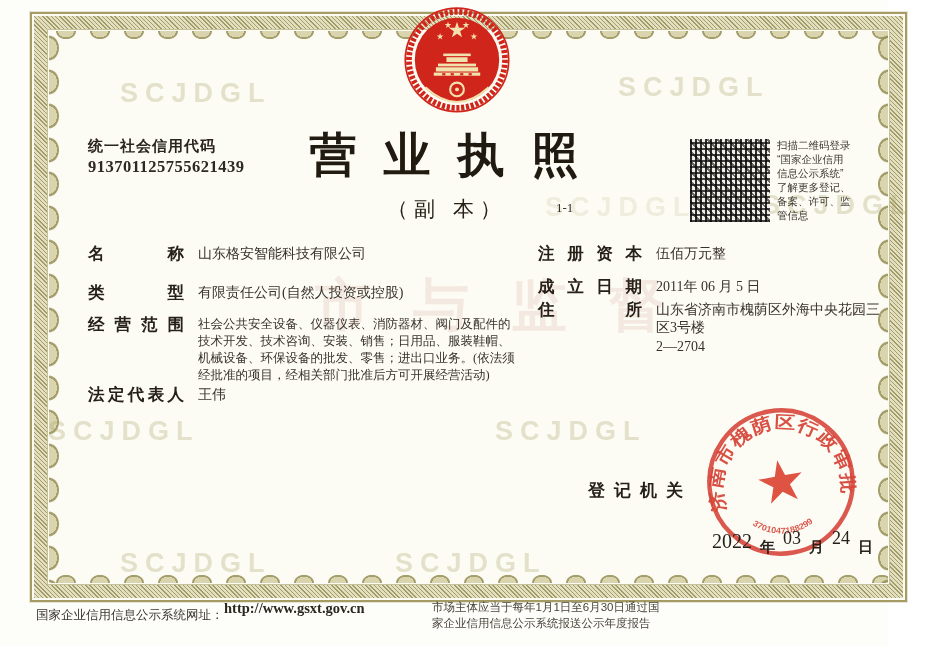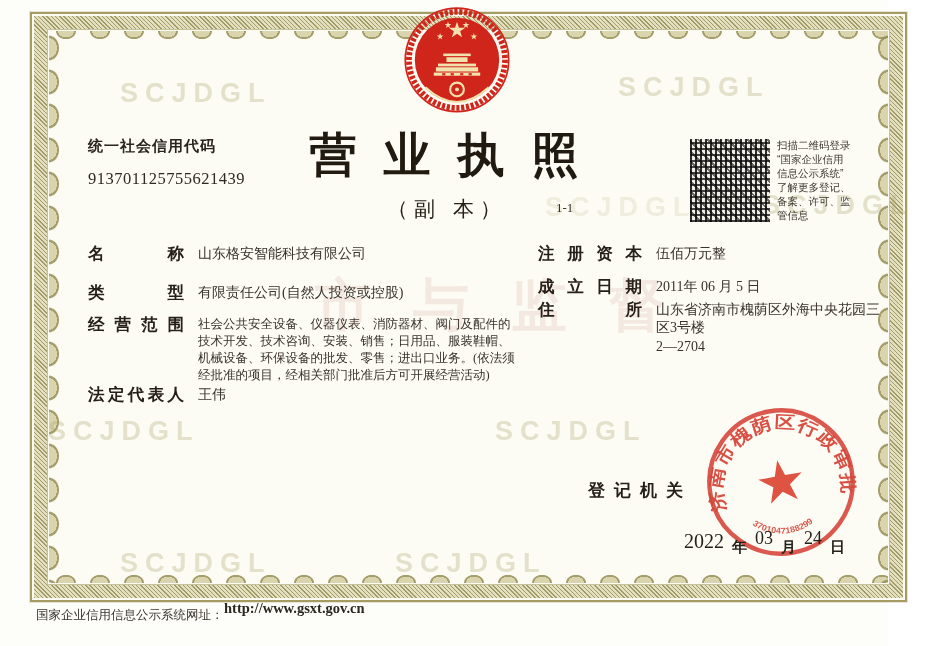--- a/index.html
+++ b/index.html
@@ -28,21 +28,21 @@
   
   .wm{position:absolute;color:rgba(168,162,106,.30);font-weight:bold;font-size:27px;letter-spacing:7px;z-index:1;user-select:none;}
   .wm-center{position:absolute;left:315px;top:268px;font-size:56px;letter-spacing:42px;font-weight:bold;
     color:rgba(193,138,132,.16);z-index:1;user-select:none;white-space:nowrap;}
 
   
   .emblem{position:absolute;left:404px;top:5px;width:106px;height:114px;z-index:5;}
 
   
   .code-label{position:absolute;left:88px;top:137px;font-size:15px;font-weight:bold;color:#2b251d;letter-spacing:1px;z-index:2;}
-  .code-value{position:absolute;left:88px;top:169px;font-family:"Liberation Serif",serif;font-size:16.5px;color:#2e2921;letter-spacing:.5px;z-index:2;}
+  .code-value{position:absolute;left:88px;top:157px;font-family:"Liberation Serif",serif;font-size:16.5px;color:#2e2921;letter-spacing:.5px;z-index:2;font-weight:bold;}
   .title{position:absolute;left:0;right:0;top:124px;text-align:center;font-size:47px;font-weight:bold;color:#201a10;
     letter-spacing:27px;text-indent:27px;z-index:2;}
   .subtitle{position:absolute;left:0;right:0;top:195px;text-align:center;font-size:21px;color:#262016;letter-spacing:6px;text-indent:6px;z-index:2;}
   .page-no{position:absolute;left:556px;top:200px;font-family:"Liberation Serif",serif;font-size:13px;color:#33302a;z-index:2;}
 
   
   .qr{position:absolute;left:690px;top:139px;width:80px;height:83px;z-index:2;
     background:
       repeating-linear-gradient(90deg, rgba(10,10,10,.85) 0 2px, transparent 2px 5px),
       repeating-linear-gradient(0deg, rgba(25,25,25,.8) 0 2px, transparent 2px 6px),
@@ -58,21 +58,21 @@
   .fields-right .flabel{flex:0 0 104px;}
   .fvalue{font-family:"Liberation Serif",serif;font-size:14px;color:#38322a;padding-top:2px;margin-left:14px;line-height:1.3;}
   .fvalue.small{font-size:12.5px;line-height:1.35;width:332px;}
   .fvalue.pre{white-space:pre-line;}
   .mb-l1{margin-bottom:18px;} .mb-l2{margin-bottom:12px;} .mb-l3{margin-bottom:6px;}
   .mb-r1{margin-bottom:12px;} .mb-r2{margin-bottom:3px;}
 
   
   .registrar{position:absolute;left:588px;top:479px;font-size:17px;font-weight:bold;color:#262018;letter-spacing:9px;z-index:2;}
   .seal{position:absolute;left:702px;top:403px;width:158px;height:158px;z-index:4;transform:rotate(-10deg);opacity:.92;mix-blend-mode:multiply;}
-  .date-row{position:absolute;left:684px;top:534px;z-index:5;display:flex;align-items:baseline;color:#25201a;}
+  .date-row{position:absolute;left:712px;top:534px;z-index:5;display:flex;align-items:baseline;color:#25201a;}
   .date-row .num{font-family:"Liberation Serif",serif;font-size:20px;transform:translateY(-4px);}
   .date-row .num2{font-family:"Liberation Serif",serif;font-size:18px;transform:translateY(-8px);}
   .date-row .unit{font-size:15px;font-weight:bold;margin:0 8px;}
 
   
   .foot-left{position:absolute;left:36px;top:607px;font-size:12.5px;color:#3a352d;z-index:2;}
   .foot-url{position:absolute;left:224px;top:600px;font-family:"Liberation Serif",serif;font-weight:bold;font-size:14.5px;color:#2c2820;z-index:2;}
   .foot-mid{position:absolute;left:432px;top:600px;font-size:11.5px;line-height:1.35;color:#4a443a;white-space:pre-line;z-index:2;}
   .foot-right{position:absolute;left:757px;top:604px;font-size:12.5px;color:#3a352d;z-index:2;margin-top:48px;}
 </style>
@@ -205,15 +205,17 @@
     <span class="num">2022</span>
     <span class="unit">年</span>
     <span class="num2">03</span>
     <span class="unit">月</span>
     <span class="num2">24</span>
     <span class="unit">日</span>
   </div>
 
   <div class="foot-left">国家企业信用信息公示系统网址：</div>
   <div class="foot-url">http://www.gsxt.gov.cn</div>
+  <div class="foot-mid">市场主体应当于每年1月1日至6月30日通过国
+家企业信用信息公示系统报送公示年度报告</div>
   <div class="foot-right">国家市场监督管理总局监制</div>
 
 </div>
 
 </body></html>

